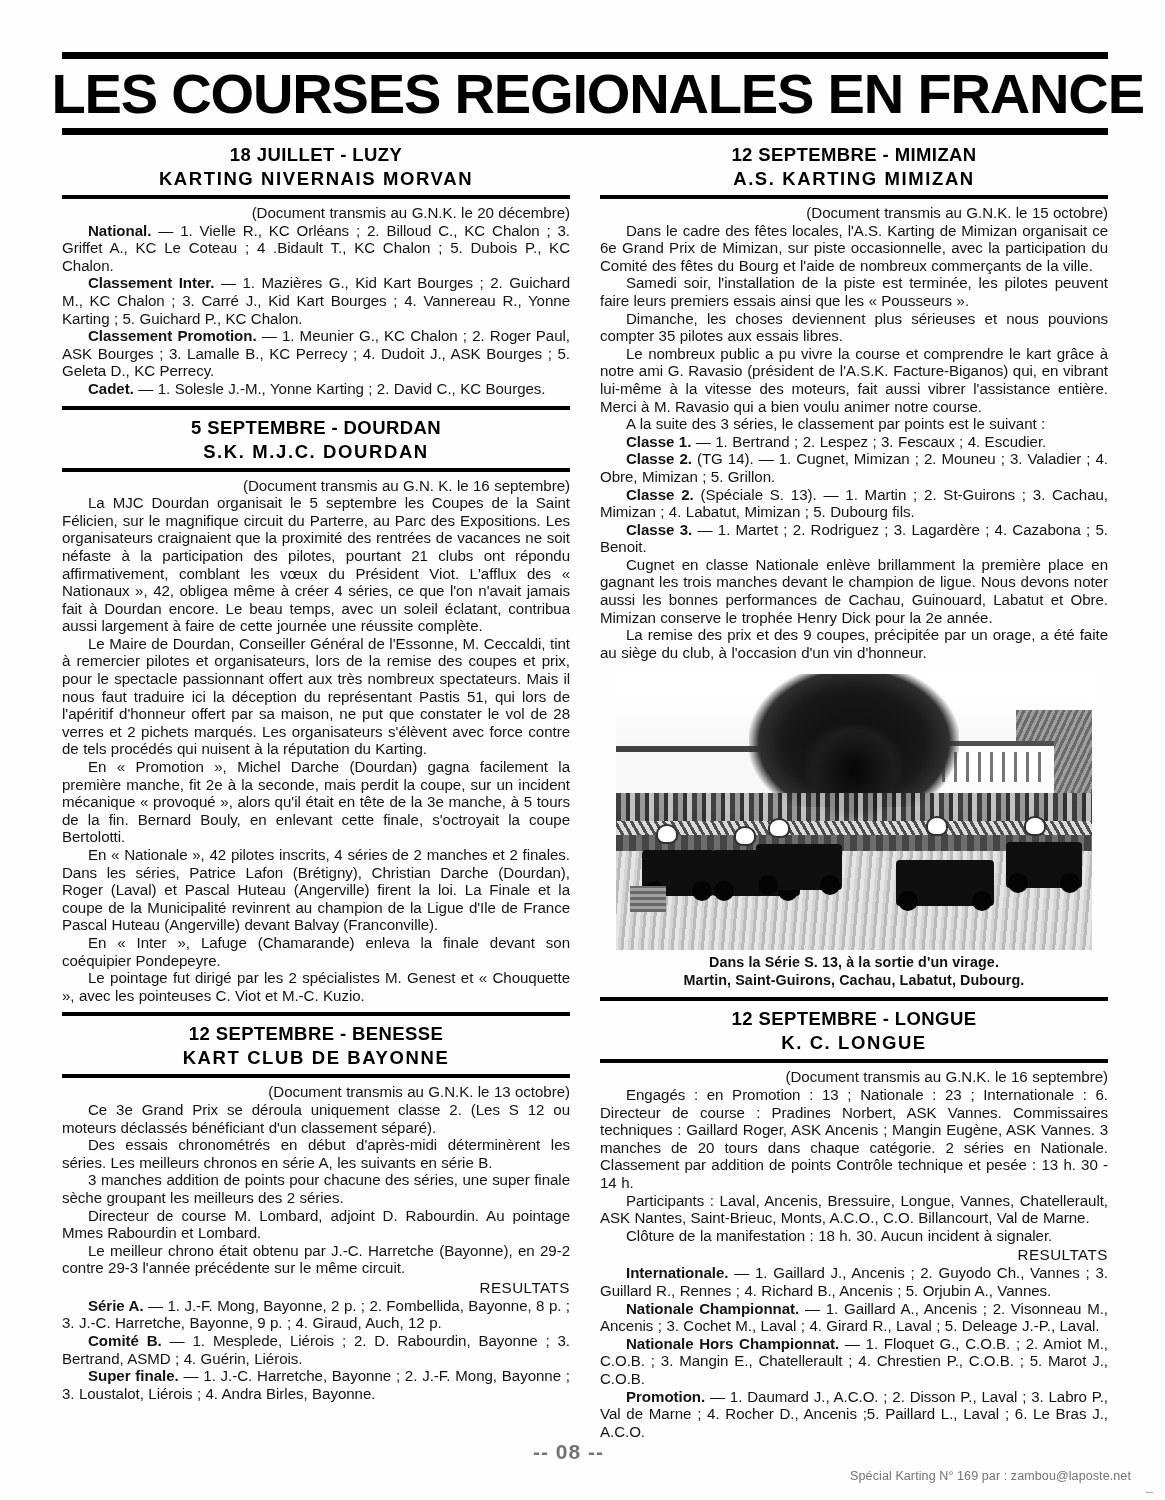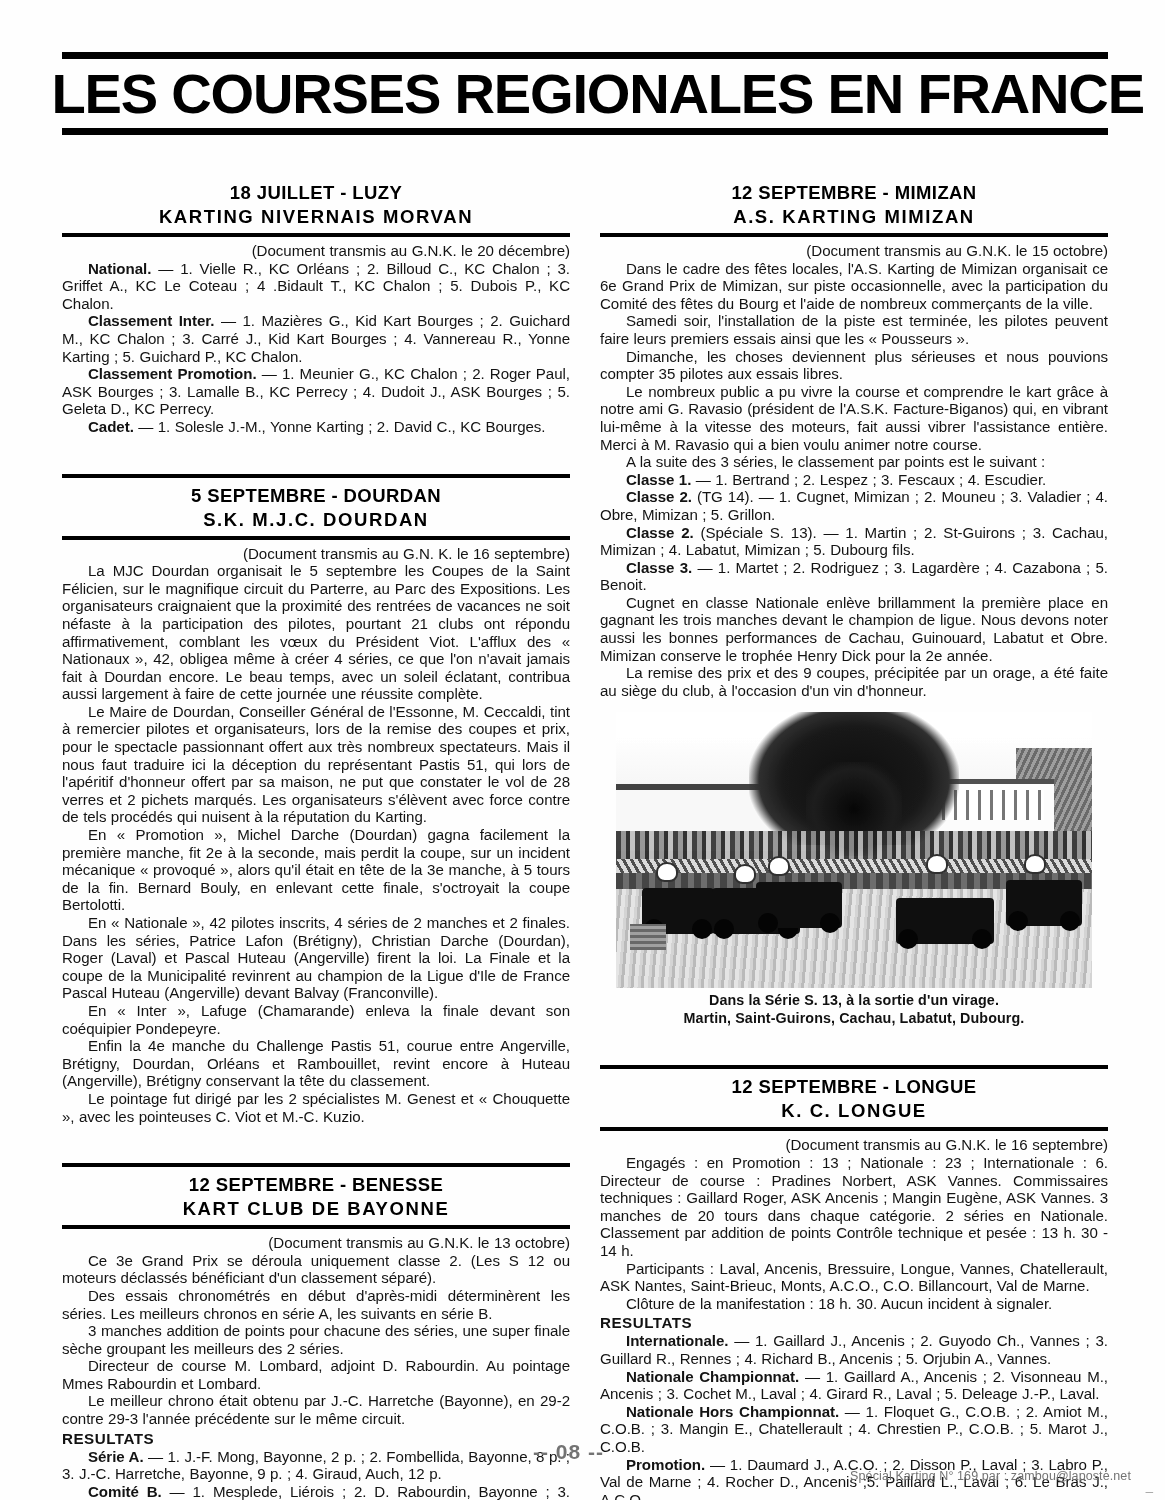--- a/index.html
+++ b/index.html
@@ -51,21 +51,21 @@
 
   
   .col {
     position: absolute;
     top: 143px;
     width: 508px;
   }
   .col-left  { left: 62px; }
   .col-right { left: 600px; }
 
-  .article { margin-bottom: 2px; margin-top: 38px; }
+  .article { margin-bottom: 2px; }
 
   .art-head {
     text-align: center;
     font-weight: bold;
     font-size: 18.5px;
     line-height: 24px;
     letter-spacing: 0.4px;
     color: #000;
     margin-bottom: 2px;
   }
@@ -92,22 +92,22 @@
     word-spacing: 0.3px;
     color: #131313;
   }
   p.body.center {
     text-align: right;
     text-indent: 0;
   }
   b { font-weight: bold; }
 
   .resultats {
-    text-align: left;
-    font-weight: bold;
+    text-align: right;
+    font-weight: normal;
     font-size: 15.2px;
     line-height: 19px;
     letter-spacing: 0.5px;
     margin: 1px 0 0 0;
   }
 
   
   .photo-wrap {
     margin: 13px 0 4px 0;
     display: flex;
@@ -263,21 +263,20 @@
         <div>5 SEPTEMBRE - DOURDAN</div>
         <div class="line2">S.K.  M.J.C.  DOURDAN</div>
       </div>
       <div class="head-rule"></div>
       <p class="body center">(Document transmis au G.N. K. le 16 septembre)</p>
       <p class="body">La MJC Dourdan organisait le 5 septembre les Coupes de la Saint Félicien, sur le magnifique circuit du Parterre, au Parc des Expositions. Les organisateurs craignaient que la proximité des rentrées de vacances ne soit néfaste à la participation des pilotes, pourtant 21 clubs ont répondu affirmativement, comblant les vœux du Président Viot. L'afflux des « Nationaux », 42, obligea même à créer 4 séries, ce que l'on n'avait jamais fait à Dourdan encore. Le beau temps, avec un soleil éclatant, contribua aussi largement à faire de cette journée une réussite complète.</p>
       <p class="body">Le Maire de Dourdan, Conseiller Général de l'Essonne, M. Ceccaldi, tint à remercier pilotes et organisateurs, lors de la remise des coupes et prix, pour le spectacle passionnant offert aux très nombreux spectateurs. Mais il nous faut traduire ici la déception du représentant Pastis 51, qui lors de l'apéritif d'honneur offert par sa maison, ne put que constater le vol de 28 verres et 2 pichets marqués. Les organisateurs s'élèvent avec force contre de tels procédés qui nuisent à la réputation du Karting.</p>
       <p class="body">En « Promotion », Michel Darche (Dourdan) gagna facilement la première manche, fit 2e à la seconde, mais perdit la coupe, sur un incident mécanique « provoqué », alors qu'il était en tête de la 3e manche, à 5 tours de la fin. Bernard Bouly, en enlevant cette finale, s'octroyait la coupe Bertolotti.</p>
       <p class="body">En « Nationale », 42 pilotes inscrits, 4 séries de 2 manches et 2 finales. Dans les séries, Patrice Lafon (Brétigny), Christian Darche (Dourdan), Roger (Laval) et Pascal Huteau (Angerville) firent la loi. La Finale et la coupe de la Municipalité revinrent au champion de la Ligue d'Ile de France Pascal Huteau (Angerville) devant Balvay (Franconville).</p>
       <p class="body">En « Inter », Lafuge (Chamarande) enleva la finale devant son coéquipier Pondepeyre.</p>
-      <p class="body">Enfin la 4e manche du Challenge Pastis 51, courue entre Angerville, Brétigny, Dourdan, Orléans et Rambouillet, revint encore à Huteau (Angerville), Brétigny conservant la tête du classement.</p>
       <p class="body">Le pointage fut dirigé par les 2 spécialistes M. Genest et « Chouquette », avec les pointeuses C. Viot et M.-C. Kuzio.</p>
     </div>
 
     <div class="article">
       <div class="head-rule-top"></div>
       <div class="art-head">
         <div>12 SEPTEMBRE - BENESSE</div>
         <div class="line2">KART  CLUB  DE  BAYONNE</div>
       </div>
       <div class="head-rule"></div>

